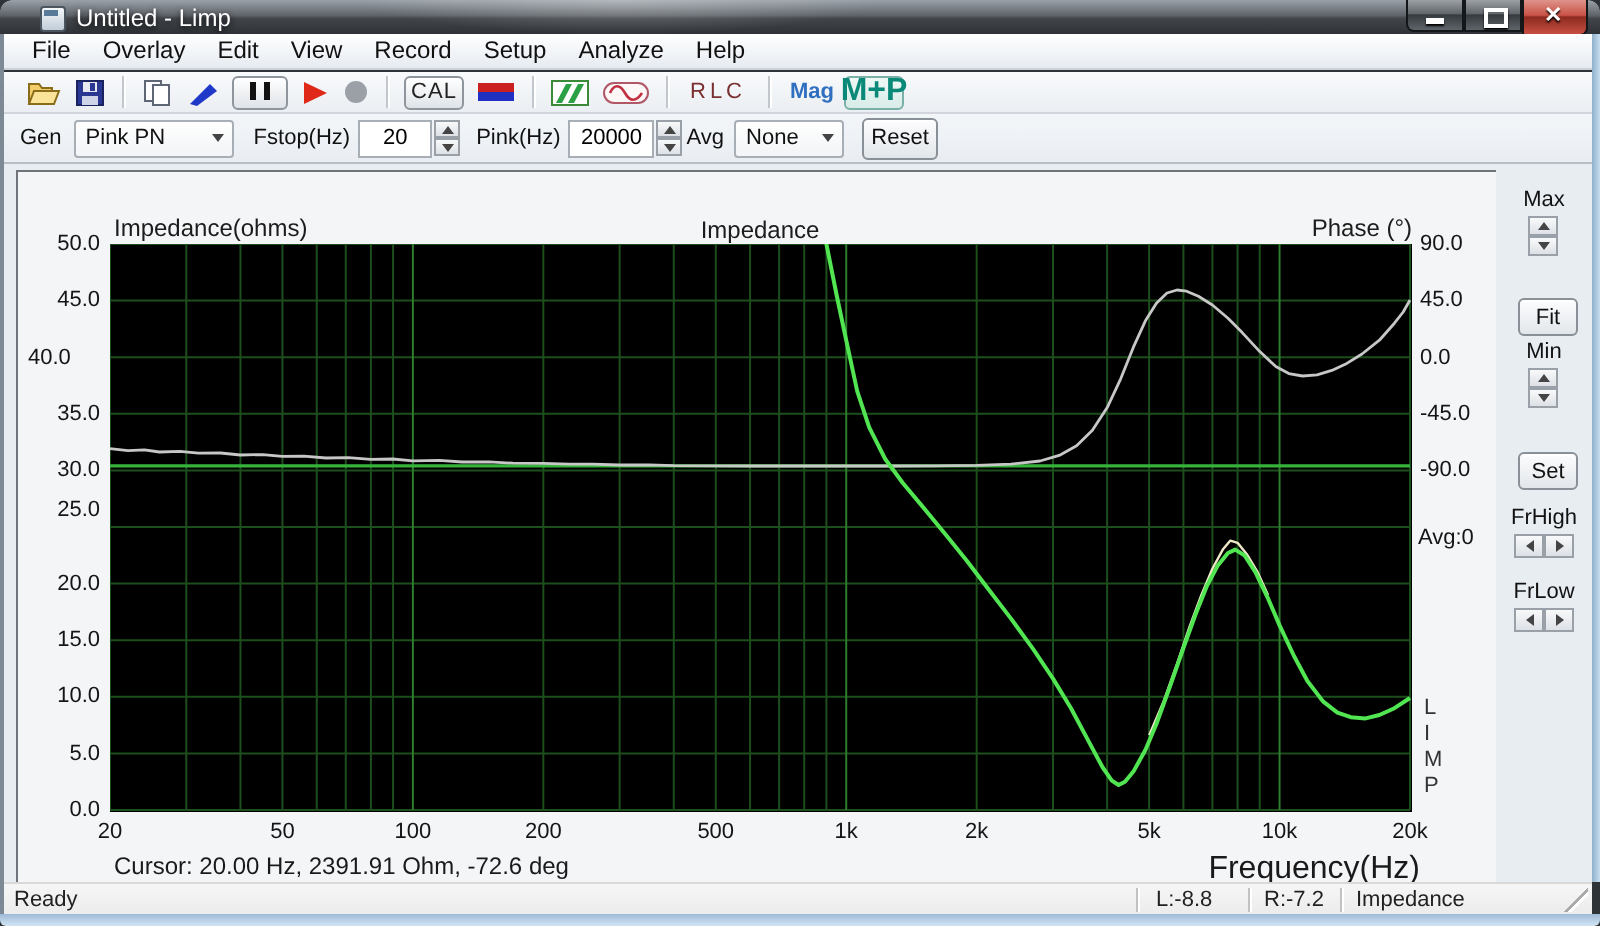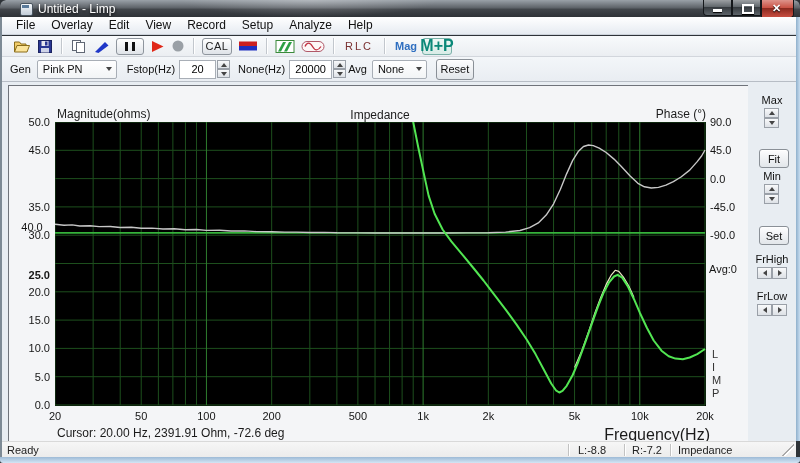--- a/index.html
+++ b/index.html
@@ -207,21 +207,21 @@
     <span class="lbl" style="margin-left:10px">Fstop(Hz)</span>
     <input class="tinput" style="width: 31px; margin-left: 4px;" value="20">
     <span class="spin-v">
       <span class="sbtn">
           <span class="tri-up"></span>
         </span>
       <span class="sbtn">
           <span class="tri-down"></span>
         </span>
     </span>
-    <span class="lbl" style="margin-left:8px">None(Hz)</span>
+    <span class="lbl" style="margin-left:8px">Pink(Hz)</span>
     <input class="tinput" style="width: 37px; margin-left: 4px;" value="20000">
     <span class="spin-v">
       <span class="sbtn">
           <span class="tri-up"></span>
         </span>
       <span class="sbtn">
           <span class="tri-down"></span>
         </span>
     </span>
     <span class="lbl" style="margin-left:2px">Avg</span>
@@ -233,21 +233,21 @@
     </div>
     <div class="pushbtn" style="width:36px;height:19px;margin-left:9px">
         <span>Reset</span>
       </div>
   </div>
 
   <div id="client" class="abs">
     <div id="chartpanel" class="abs" style="left:6px;top:3px;"></div>
   </div>
 
-  <div class="abs axis-title" style="left:57px;top:107px">Magnitude(ohms)</div>
+  <div class="abs axis-title" style="left:57px;top:107px">Impedance(ohms)</div>
   <div class="abs axis-title" style="left:300px;top:108px;width:160px;text-align:center">Impedance</div>
   <div class="abs axis-title" style="left:638px;top:107px;width:68px;text-align:right">Phase (°)</div>
 
   <svg id="plot" class="abs" width="651" height="284" style="left: 55px; top: 122px;">
       <rect width="651" height="284" fill="#000000"></rect>
       <line x1="0" y1="0" x2="0" y2="283" stroke="#1d4f1d" stroke-width="1"></line>
       <line x1="38.15310612873094" y1="0" x2="38.15310612873094" y2="283" stroke="#1d4f1d" stroke-width="1"></line>
       <line x1="65.22316572719592" y1="0" x2="65.22316572719592" y2="283" stroke="#1d4f1d" stroke-width="1"></line>
       <line x1="86.22033521227479" y1="0" x2="86.22033521227479" y2="283" stroke="#1d4f1d" stroke-width="1"></line>
       <line x1="103.37627185592686" y1="0" x2="103.37627185592686" y2="283" stroke="#1d4f1d" stroke-width="1"></line>
@@ -296,24 +296,24 @@
       <span class="tick" style="left: 191.444px; top: 410px; width: 30px; text-align: center;">100</span>
       <span class="tick" style="left: 256.667px; top: 410px; width: 30px; text-align: center;">200</span>
       <span class="tick" style="left: 342.887px; top: 410px; width: 30px; text-align: center;">500</span>
       <span class="tick" style="left: 408.11px; top: 410px; width: 30px; text-align: center;">1k</span>
       <span class="tick" style="left: 473.333px; top: 410px; width: 30px; text-align: center;">2k</span>
       <span class="tick" style="left: 559.554px; top: 410px; width: 30px; text-align: center;">5k</span>
       <span class="tick" style="left: 624.777px; top: 410px; width: 30px; text-align: center;">10k</span>
       <span class="tick" style="left: 690px; top: 410px; width: 30px; text-align: center;">20k</span>
       <span class="tick" style="left: 14px; top: 116px; width: 36px; text-align: right;">50.0</span>
       <span class="tick" style="left: 14px; top: 144.3px; width: 36px; text-align: right;">45.0</span>
-      <span class="tick" style="left: 14px; top: 172.6px; width: 36px; text-align: center; margin-top: 48px;">40.0</span>
+      <span class="tick" style="left: 14px; top: 172.6px; width: 36px; text-align: left;">40.0</span>
       <span class="tick" style="left: 14px; top: 200.9px; width: 36px; text-align: right;">35.0</span>
       <span class="tick" style="left: 14px; top: 229.2px; width: 36px; text-align: right;">30.0</span>
-      <span class="tick" style="left: 14px; top: 269px; width: 36px; text-align: right; font-weight: bold;">25.0</span>
+      <span class="tick" style="left: 14px; top: 249px; width: 36px; text-align: right;">25.0</span>
       <span class="tick" style="left: 14px; top: 285.8px; width: 36px; text-align: right;">20.0</span>
       <span class="tick" style="left: 14px; top: 314.1px; width: 36px; text-align: right;">15.0</span>
       <span class="tick" style="left: 14px; top: 342.4px; width: 36px; text-align: right;">10.0</span>
       <span class="tick" style="left: 14px; top: 370.7px; width: 36px; text-align: right;">5.0</span>
       <span class="tick" style="left: 14px; top: 399px; width: 36px; text-align: right;">0.0</span>
       <span class="tick" style="left: 710px; top: 116px; width: 36px;">90.0</span>
       <span class="tick" style="left: 710px; top: 144.3px; width: 36px;">45.0</span>
       <span class="tick" style="left: 710px; top: 172.6px; width: 36px;">0.0</span>
       <span class="tick" style="left: 710px; top: 200.9px; width: 36px;">-45.0</span>
       <span class="tick" style="left: 710px; top: 229.2px; width: 36px;">-90.0</span>

